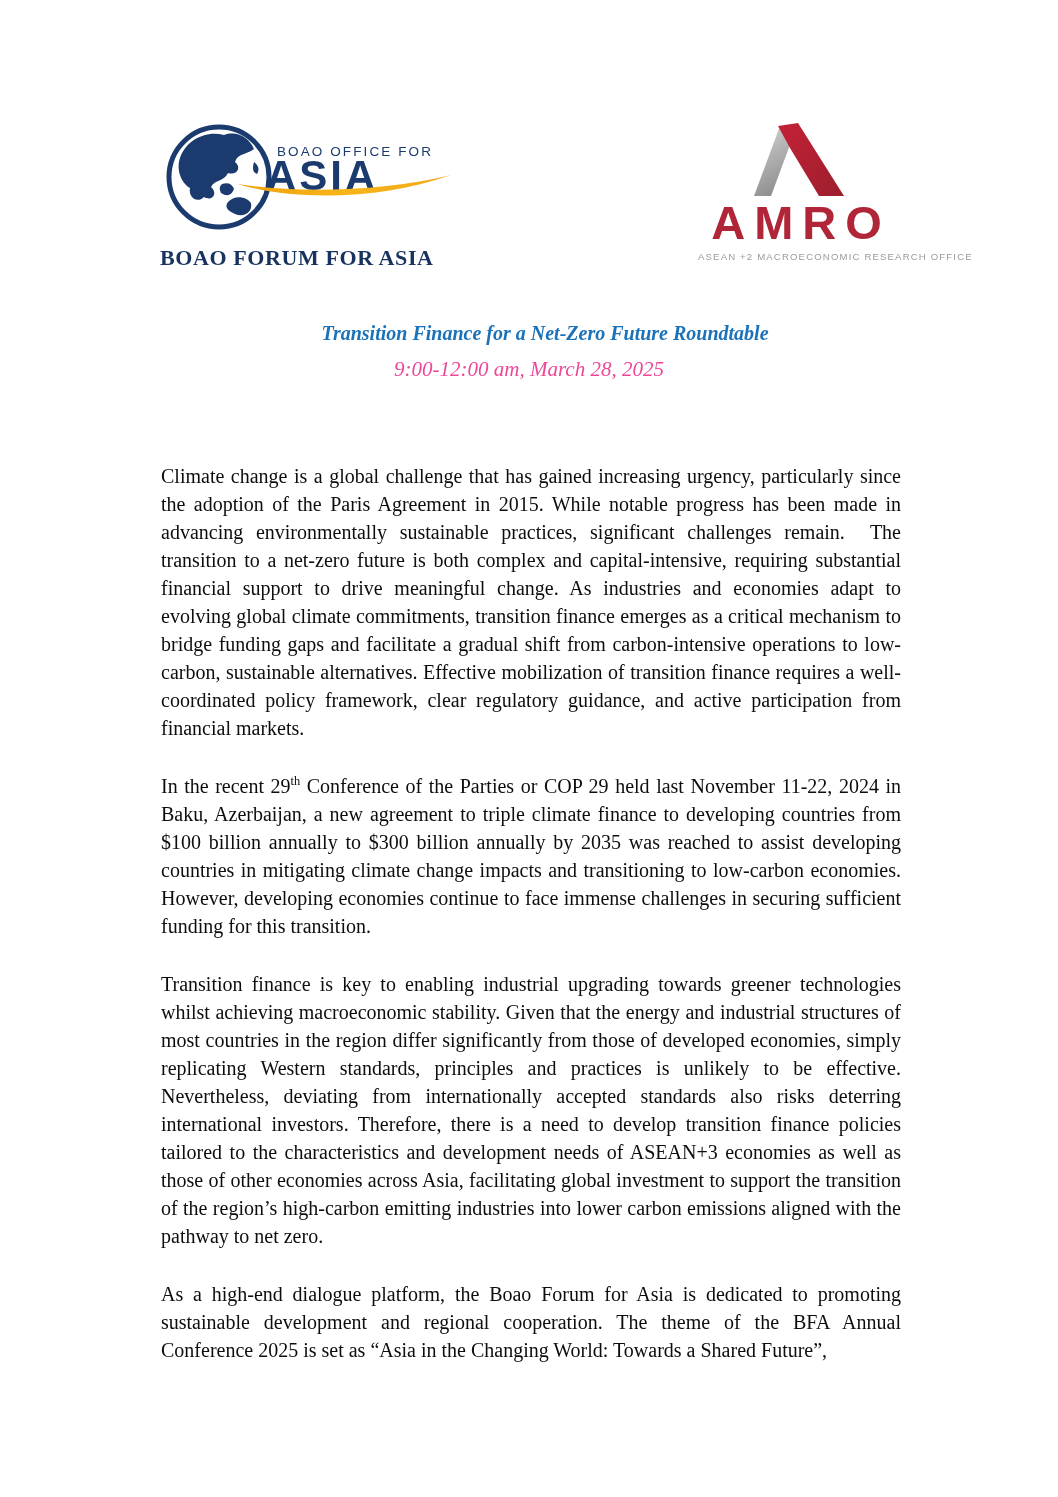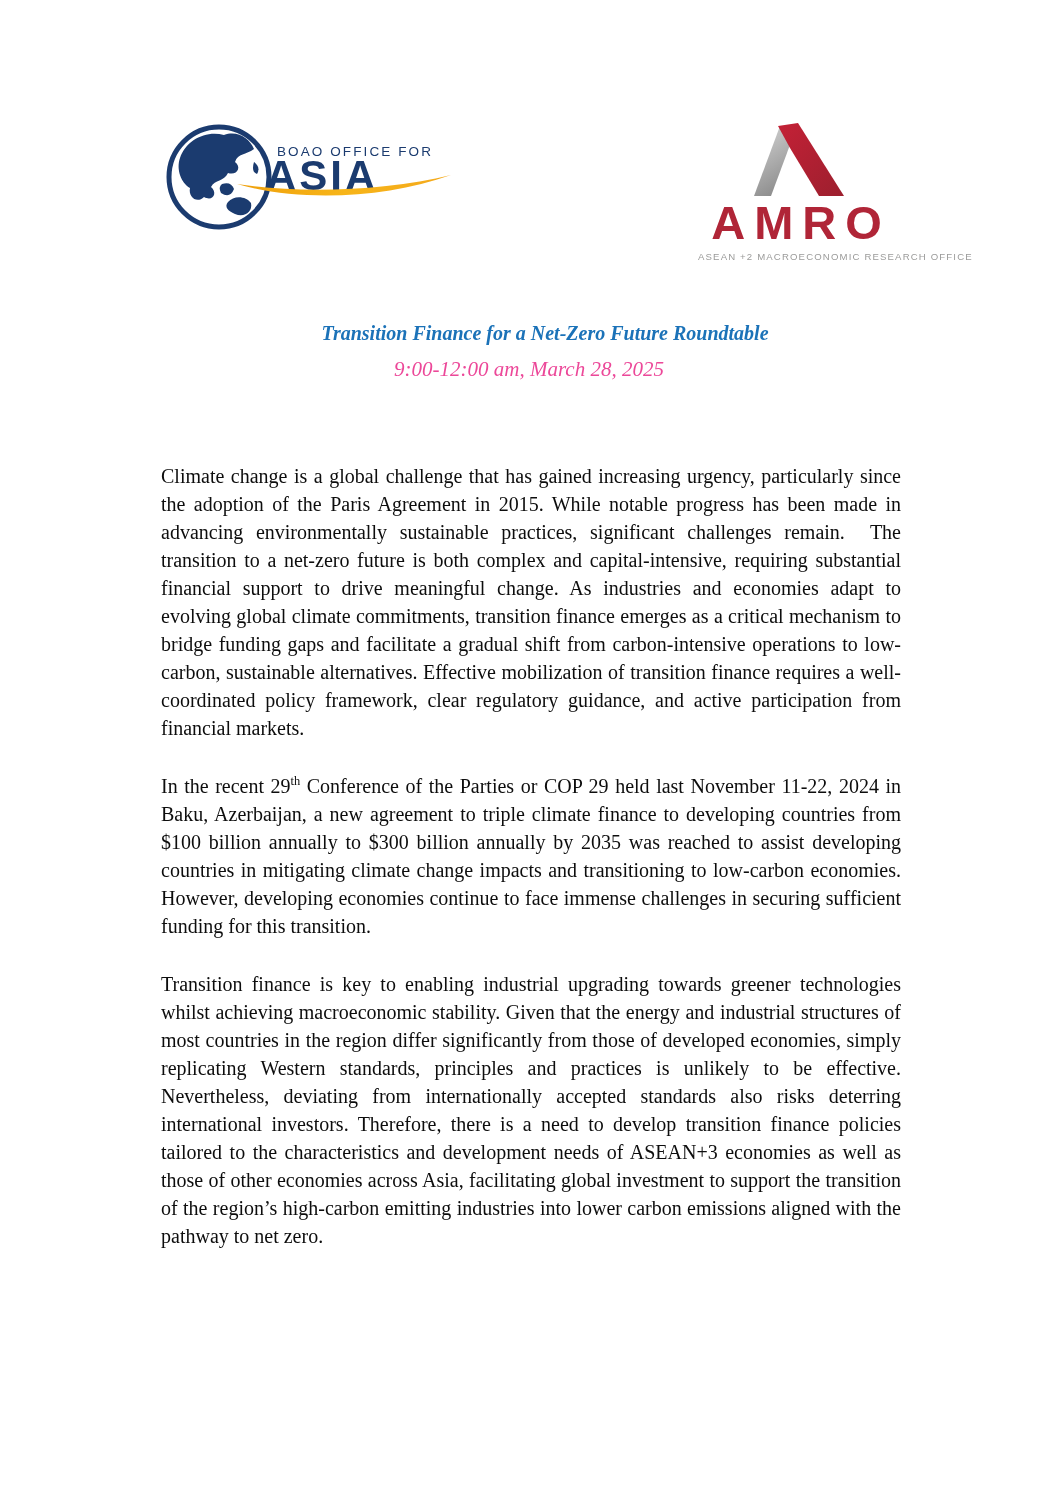--- a/index.html
+++ b/index.html
@@ -94,20 +94,21 @@
       <defs>
         <linearGradient id="goldGrad" x1="0" y1="0" x2="1" y2="0">
           <stop offset="0" stop-color="#EFA00C"></stop>
           <stop offset="0.5" stop-color="#F7B519"></stop>
           <stop offset="1" stop-color="#F4A91C"></stop>
         </linearGradient>
       </defs>
       <path d="M1,11 C62,29 148,26 215,2 C150,18 64,21 1,11 Z" fill="url(#goldGrad)"></path>
     </svg>
   </div>
+  <div class="bfa-caption">BOAO FORUM FOR ASIA</div>
 
   <div class="amro-logo">
     <svg class="amro-mark" viewBox="0 0 92 74">
       <defs>
         <linearGradient id="grayGrad" x1="0" y1="0" x2="0.4" y2="1">
           <stop offset="0" stop-color="#D6D6D6"></stop>
           <stop offset="1" stop-color="#8E8E8E"></stop>
         </linearGradient>
         <linearGradient id="redGrad" x1="0" y1="0" x2="1" y2="1">
           <stop offset="0" stop-color="#C42136"></stop>
@@ -123,15 +124,16 @@
 
   <h1 class="event-title">Transition Finance for a Net-Zero Future Roundtable</h1>
   <div class="event-when">
     <div>9:00-12:00 am, March 28, 2025</div>
   </div>
 
   <div class="doc-body">
     <p>Climate change is a global challenge that has gained increasing urgency, particularly since the adoption of the Paris Agreement in 2015. While notable progress has been made in advancing environmentally sustainable practices, significant challenges remain.&nbsp; The transition to a net-zero future is both complex and capital-intensive, requiring substantial financial support to drive meaningful change. As industries and economies adapt to evolving global climate commitments, transition finance emerges as a critical mechanism to bridge funding gaps and facilitate a gradual shift from carbon-intensive operations to low-carbon, sustainable alternatives. Effective mobilization of transition finance requires a well-coordinated policy framework, clear regulatory guidance, and active participation from financial markets.</p>
     <p><span>In the recent 29</span><sup>th</sup><span> Conference of the Parties or COP 29 held last November 11-22, 2024 in Baku, Azerbaijan, a new agreement to triple climate finance to developing countries from $100 billion annually to $300 billion annually by 2035 was reached to assist developing countries in mitigating climate change impacts and transitioning to low-carbon economies. However, developing economies continue to face immense challenges in securing sufficient funding for this transition.</span></p>
     <p>Transition finance is key to enabling industrial upgrading towards greener technologies whilst achieving macroeconomic stability. Given that the energy and industrial structures of most countries in the region differ significantly from those of developed economies, simply replicating Western standards, principles and practices is unlikely to be effective. Nevertheless, deviating from internationally accepted standards also risks deterring international investors. Therefore, there is a need to develop transition finance policies tailored to the characteristics and development needs of ASEAN+3 economies as well as those of other economies across Asia, facilitating global investment to support the transition of the region’s high-carbon emitting industries into lower carbon emissions aligned with the pathway to net zero.</p>
+    <p>As a high-end dialogue platform, the Boao Forum for Asia is dedicated to promoting sustainable development and regional cooperation. The theme of the BFA Annual Conference 2025 is set as “Asia in the Changing World: Towards a Shared Future”,</p>
   </div>
 
 </div>
 
 </body></html>

